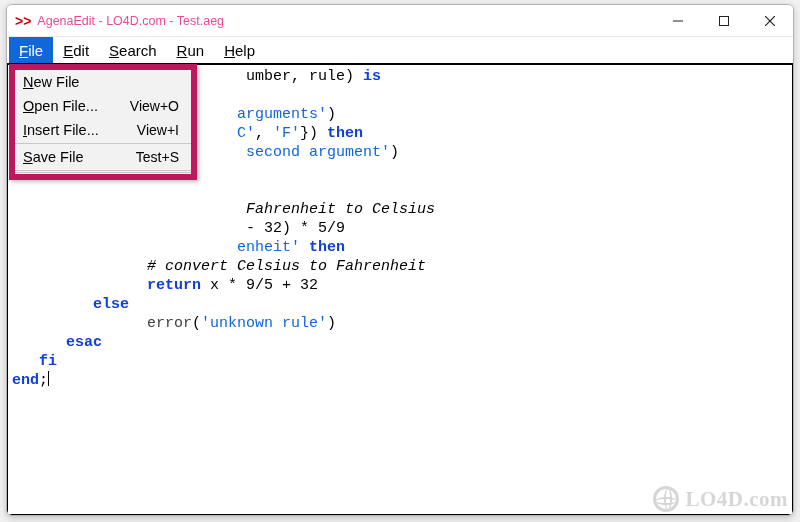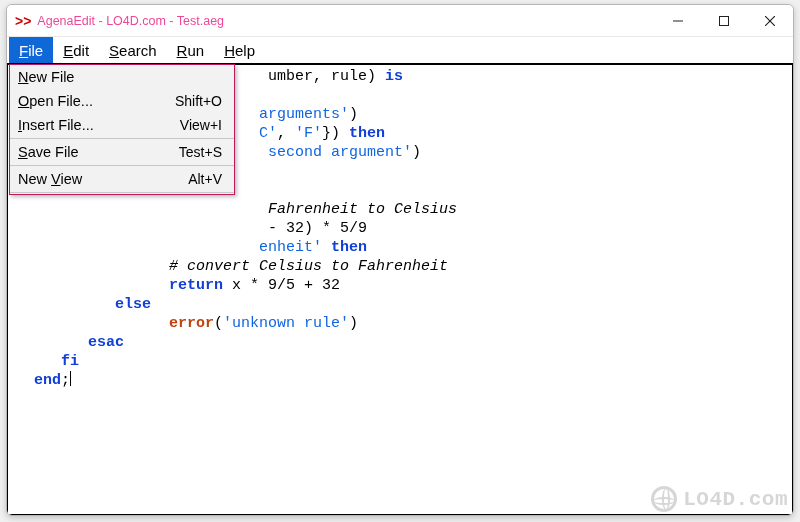--- a/index.html
+++ b/index.html
@@ -77,43 +77,42 @@
     color: #ffffff;
   }
   
   .editor-wrap {
     flex: 1;
     position: relative;
     border: 1px solid #000;
     border-top: 0;
     background: #ffffff;
     overflow: hidden;
-    padding-left: 22px;
   }
   .editor {
     font-family: "Courier New", monospace;
     font-size: 15px;
     line-height: 19px;
     white-space: pre;
     padding: 2px 4px;
     color: #000;
   }
   .editor .kw { color: #1040d8; font-weight: bold; }
   .editor .str { color: #1066e0; }
   .editor .com { color: #000; font-style: italic; }
-  .editor .fn  { color: #c2410c; font-weight: bold; }
+  .editor .fn  { color: #404040; font-weight: normal; }
   .cursor { border-left: 1px solid #000; display: inline-block; height: 15px; vertical-align: -2px; }
   
   .dropdown {
     position: absolute;
     left: 0px;
     top: 60px;
-    width: 226px;
+    width: 188px;
     background: #f2f2f2;
-    border: 1px solid #be185d;
+    border: 6px solid #be185d;
     box-shadow: 2px 2px 4px rgba(0,0,0,0.25);
     font-size: 14.5px;
     color: #000;
     z-index: 10;
   }
   .dd-item {
     display: flex;
     justify-content: space-between;
     align-items: center;
     height: 24px;
@@ -124,21 +123,21 @@
   .dd-short { color: #000; font-size: 14px; }
   
   .watermark {
     position: absolute;
     right: 12px;
     bottom: 10px;
     display: flex;
     align-items: center;
     color: #d0d0d0;
     font-weight: 600;
-    font-family: Liberation Mono, monospace;
+    font-family: Liberation Serif, serif;
     font-size: 21px;
     letter-spacing: 0.5px;
     opacity: 0.85;
   }
   .watermark .globe {
     width: 26px; height: 26px;
     border: 3px solid #d0d0d0;
     border-radius: 50%;
     margin-right: 6px;
     position: relative;
@@ -202,35 +201,31 @@
 
 </div>
 
 <div class="dropdown" id="file-dropdown" style="left:9px; top:64px;">
     <div class="dd-item">
       <span><span class="u">N</span>ew File</span>
       <span class="dd-short"></span>
     </div>
     <div class="dd-item">
       <span><span class="u">O</span>pen File...</span>
-      <span class="dd-short">Shift+O</span>
+      <span class="dd-short">View+O</span>
     </div>
     <div class="dd-item">
       <span><span class="u">I</span>nsert File...</span>
       <span class="dd-short">View+I</span>
     </div>
     <div class="dd-sep"></div>
     <div class="dd-item">
       <span><span class="u">S</span>ave File</span>
       <span class="dd-short">Test+S</span>
     </div>
     <div class="dd-sep"></div>
-    <div class="dd-item">
-      <span>New <span class="u">V</span>iew</span>
-      <span class="dd-short">Alt+V</span>
-    </div>
     <div class="dd-sep"></div>
   </div>
 
 <div class="watermark">
   <span class="globe"></span>
   <span>LO4D.com</span>
 </div>
 
 </body></html>

